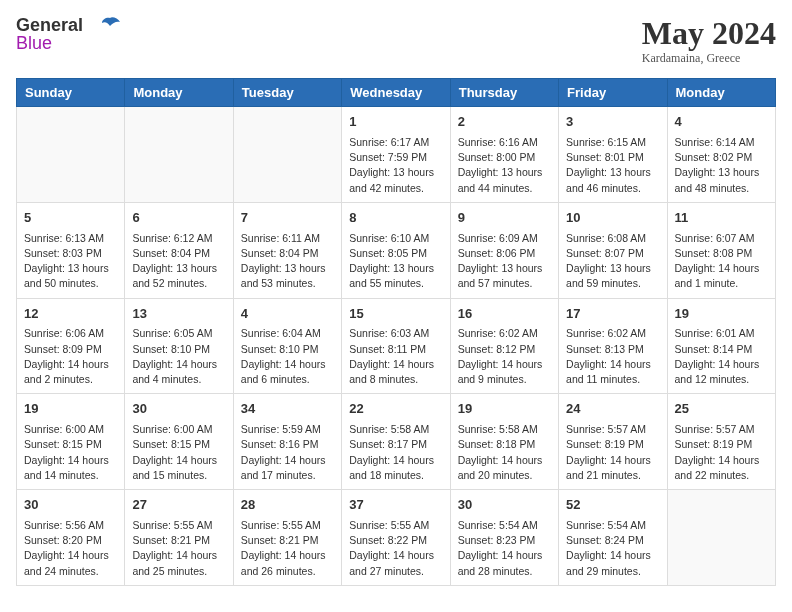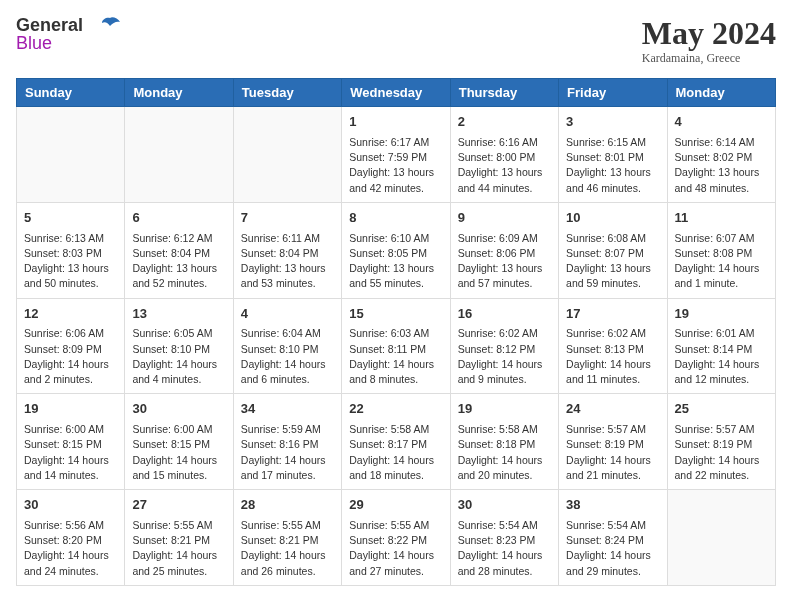--- a/index.html
+++ b/index.html
@@ -147,19 +147,19 @@
         <td><span class="day-number">34</span>Sunrise: 5:59 AM<br>Sunset: 8:16 PM<br>Daylight: 14 hours and 17 minutes.</td>
         <td><span class="day-number">22</span>Sunrise: 5:58 AM<br>Sunset: 8:17 PM<br>Daylight: 14 hours and 18 minutes.</td>
         <td><span class="day-number">19</span>Sunrise: 5:58 AM<br>Sunset: 8:18 PM<br>Daylight: 14 hours and 20 minutes.</td>
         <td><span class="day-number">24</span>Sunrise: 5:57 AM<br>Sunset: 8:19 PM<br>Daylight: 14 hours and 21 minutes.</td>
         <td><span class="day-number">25</span>Sunrise: 5:57 AM<br>Sunset: 8:19 PM<br>Daylight: 14 hours and 22 minutes.</td>
       </tr>
       <tr>
         <td><span class="day-number">30</span>Sunrise: 5:56 AM<br>Sunset: 8:20 PM<br>Daylight: 14 hours and 24 minutes.</td>
         <td><span class="day-number">27</span>Sunrise: 5:55 AM<br>Sunset: 8:21 PM<br>Daylight: 14 hours and 25 minutes.</td>
         <td><span class="day-number">28</span>Sunrise: 5:55 AM<br>Sunset: 8:21 PM<br>Daylight: 14 hours and 26 minutes.</td>
-        <td><span class="day-number">29</span>Sunrise: 5:55 AM<br>Sunset: 8:22 PM<br>Daylight: 14 hours and 27 minutes.</td>
+        <td><span class="day-number">37</span>Sunrise: 5:55 AM<br>Sunset: 8:22 PM<br>Daylight: 14 hours and 27 minutes.</td>
         <td><span class="day-number">30</span>Sunrise: 5:54 AM<br>Sunset: 8:23 PM<br>Daylight: 14 hours and 28 minutes.</td>
-        <td><span class="day-number">38</span>Sunrise: 5:54 AM<br>Sunset: 8:24 PM<br>Daylight: 14 hours and 29 minutes.</td>
+        <td><span class="day-number">52</span>Sunrise: 5:54 AM<br>Sunset: 8:24 PM<br>Daylight: 14 hours and 29 minutes.</td>
         <td class="empty"></td>
       </tr>
     </tbody>
 </table>
 
 </body></html>

